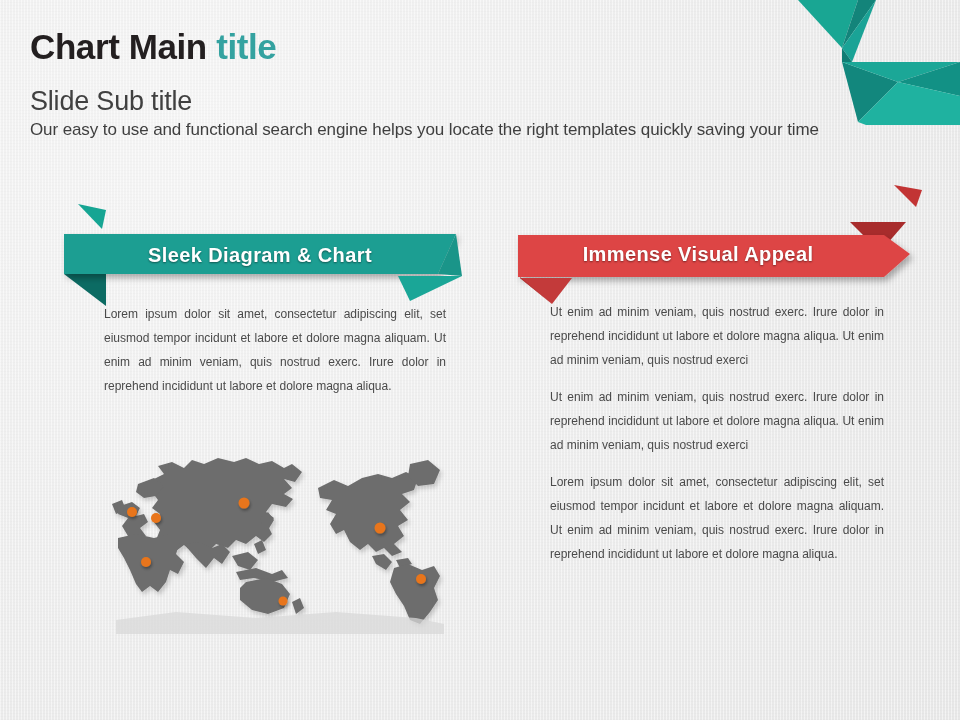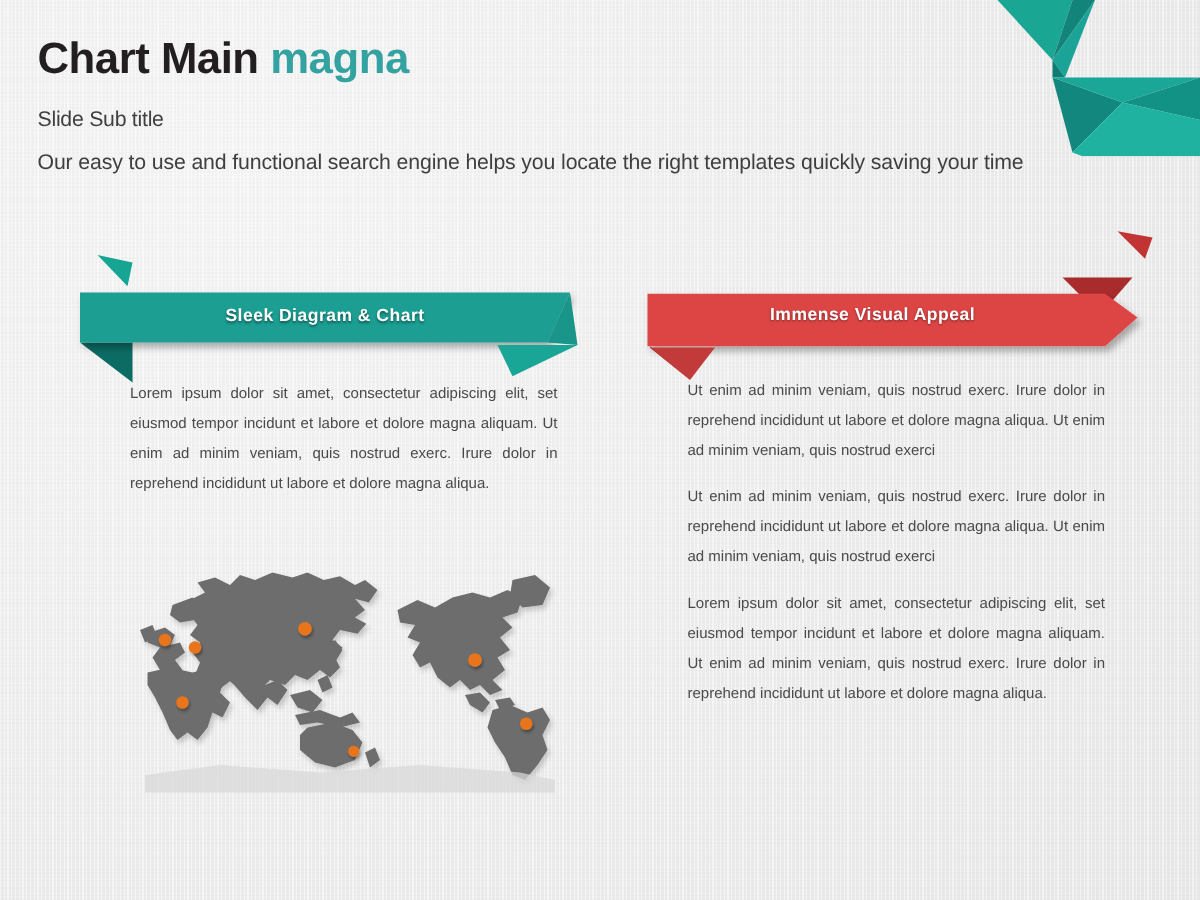--- a/index.html
+++ b/index.html
@@ -27,41 +27,41 @@
 
   
   .main-title {
     position:absolute; left:30px; top:27px;
     font-size:35px; font-weight:bold; color:#231f20;
     letter-spacing:-0.4px; white-space:nowrap;
   }
   .main-title .accent { color:#34a2a0; }
   .sub-title {
     position:absolute; left:30px; top:86px;
-    font-size:17px; color:#404040; font-weight:400;
+    font-size:27px; color:#404040; font-weight:400;
     letter-spacing:-0.2px; white-space:nowrap;
   }
   .sub-desc {
     position:absolute; left:30px; top:120px;
     font-size:17px; color:#3f3f3f; font-weight:400;
     letter-spacing:-0.1px; white-space:nowrap;
   }
 
   
   .corner-decor { position:absolute; right:0; top:0; width:180px; height:125px; }
 
   
   .banner-wrap { position:absolute; }
   .banner-left  { left:62px;  top:196px; width:420px; height:110px; }
   .banner-right { left:506px; top:180px; width:420px; height:125px; }
   .banner-svg { position:absolute; inset:0; width:100%; height:100%; overflow:visible;}
   .banner-label {
     position:absolute; width:100%;
     text-align:center;
-    font-size:14px; font-weight:bold;
+    font-size:20px; font-weight:bold;
     color:#ffffff;
     letter-spacing:0.4px;
     text-shadow:0 1px 2px rgba(0,0,0,0.45);
     pointer-events:none;
   }
   .banner-left .banner-label  { top:48px; left:-12px; }
   .banner-right .banner-label { top:63px; left:-18px; }
 
   
   .body-col { position:absolute; font-size:12px; line-height:24px;
@@ -86,21 +86,21 @@
       <polygon points="62,48 96,0 72,62" fill="#1aa396"></polygon>
       <polygon points="62,48 72,62 62,62" fill="#0f7d74"></polygon>
       <polygon points="62,62 118,82 78,122" fill="#12877d"></polygon>
       <polygon points="62,62 118,82 180,62" fill="#1ba797"></polygon>
       <polygon points="118,82 180,62 180,96" fill="#129185"></polygon>
       <polygon points="78,122 118,82 180,96 180,125 86,125" fill="#1fb2a0"></polygon>
     </svg>
   </div>
 
   <div class="main-title">
-    <span>Chart Main </span><span class="accent">magna</span>
+    <span>Chart Main </span><span class="accent">title</span>
   </div>
   <div class="sub-title">Slide Sub title</div>
   <div class="sub-desc">Our easy to use and functional search engine helps you locate the right templates quickly saving your time</div>
 
   <div class="banner-wrap banner-left">
     <svg class="banner-svg" viewBox="0 0 420 110" preserveAspectRatio="none">
       <defs>
         <filter id="shL" x="-20%" y="-20%" width="150%" height="160%">
           <feDropShadow dx="3" dy="4" stdDeviation="3" flood-color="#000" flood-opacity="0.30"></feDropShadow>
         </filter>

